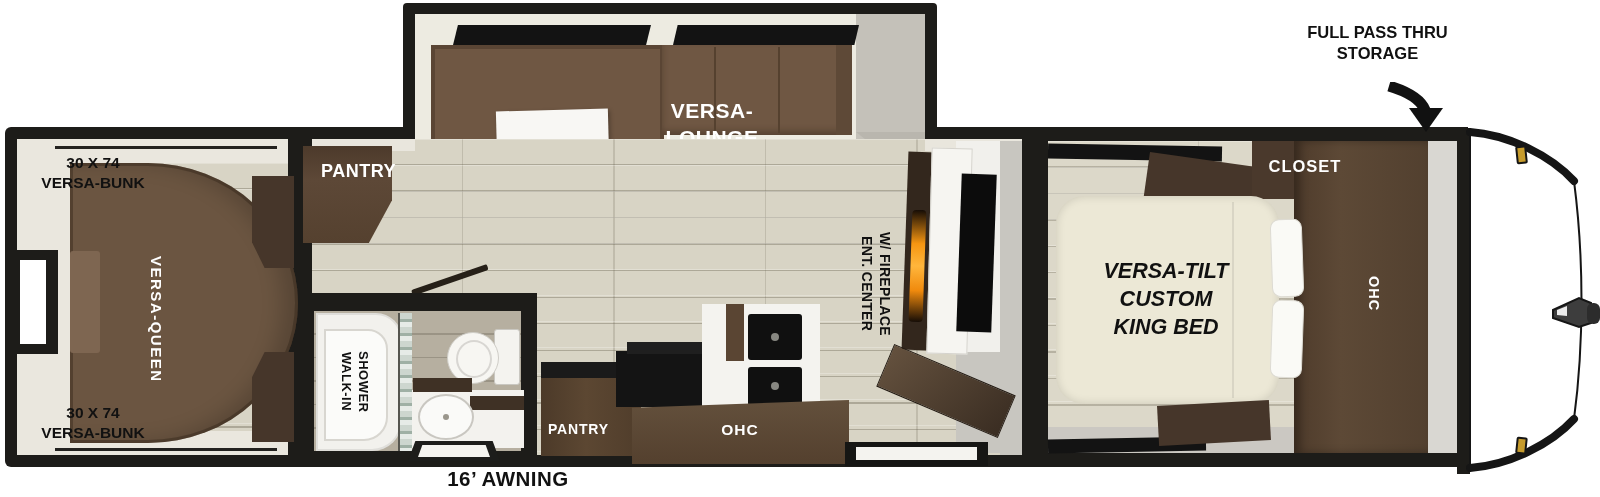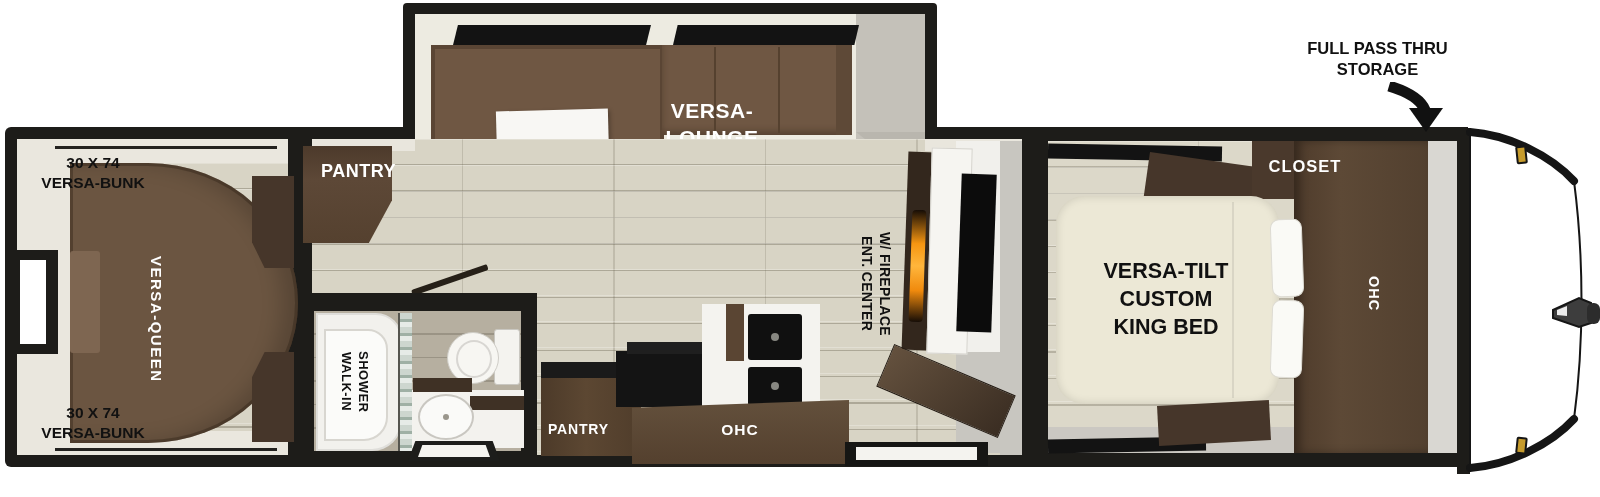--- a/index.html
+++ b/index.html
@@ -143,21 +143,21 @@
   <div class="abs" style="left:1048px;top:438px;width:158px;height:14px;background:#131313;transform:rotate(-1deg);"></div>
   <div class="abs cab" style="left:1150px;top:152px;width:118px;height:48px;transform:rotate(8deg);transform-origin:left top;"></div>
   <div class="abs" style="left:1252px;top:141px;width:60px;height:58px;background:#4a392c;"></div>
   <div class="abs" style="left:1294px;top:141px;width:134px;height:312px;background:linear-gradient(90deg,#4e3b2b,#5d4936 35%,#52402f);box-shadow:inset 6px 0 8px rgba(0,0,0,.30);"></div>
   <div class="abs" style="left:1056px;top:196px;width:223px;height:208px;background:#ece8d6;border-radius:28px;box-shadow:inset 0 0 10px rgba(0,0,0,.15);">
     <div class="abs" style="left:176px;top:6px;width:2px;height:196px;background:rgba(0,0,0,.08);"></div>
   </div>
   <div class="abs" style="left:1271px;top:219px;width:30px;height:76px;background:#fafaf6;border:1px solid #dddbd3;border-radius:9px;transform:rotate(-2deg);"></div>
   <div class="abs" style="left:1271px;top:300px;width:30px;height:76px;background:#fafaf6;border:1px solid #dddbd3;border-radius:9px;transform:rotate(2deg);"></div>
   <div class="abs cab" style="left:1158px;top:403px;width:112px;height:40px;transform:rotate(-3deg);"></div>
-  <div class="abs lbl ctr" style="left:1076px;top:258px;width:180px;font-size:21.5px;line-height:1.3;">VERSA-TILT
+  <div class="abs lbl ctr" style="left:1076px;top:258px;width:180px;font-size:21.5px;line-height:1.3;font-style:italic;">VERSA-TILT
 CUSTOM
 KING BED</div>
   <div class="abs lbl-w ctr" style="left:1262px;top:156px;width:86px;font-size:16.5px;letter-spacing:1px;">CLOSET</div>
   <div class="abs lbl-w vtext" style="left:1364px;top:276px;height:70px;font-size:14.5px;letter-spacing:1px;">OHC</div>
 
   <div class="abs" style="left:1428px;top:141px;width:30px;height:312px;background:#d9d7d2;"></div>
 
   <svg class="abs" style="left:1455px;top:118px;" width="145" height="366" viewBox="0 0 145 366">
     <rect x="2" y="10" width="13" height="346" fill="#1d1c19"></rect>
     <path d="M 15,14 C 55,17 96,38 119,63 C 129,140 129,226 119,301 C 96,326 55,347 15,350 Z" fill="#ffffff" stroke="#151515" stroke-width="2"></path>
@@ -165,21 +165,22 @@
     <path d="M 15,350 C 55,347 96,326 119,301" fill="none" stroke="#151515" stroke-width="8" stroke-linecap="round"></path>
     <rect x="62" y="29" width="9" height="16" rx="1" fill="#c69b2c" stroke="#151515" stroke-width="2" transform="rotate(-6 66 37)"></rect>
     <rect x="62" y="320" width="9" height="15" rx="1" fill="#c69b2c" stroke="#151515" stroke-width="2" transform="rotate(6 66 327)"></rect>
     <g transform="translate(98,168)">
       <path d="M 0,24 L 26,12 L 38,17 L 38,37 L 26,41 L 0,32 Z" fill="#3d3d3d" stroke="#161616" stroke-width="2"></path>
       <rect x="34" y="17" width="13" height="21" rx="6" fill="#2c2c2c"></rect>
       <path d="M 4,24 L 14,20 L 14,30 L 4,29 Z" fill="#ffffff" opacity="0.9"></path>
     </g>
   </svg>
 
-  <div class="abs lbl ctr" style="left:1290px;top:38px;width:175px;font-size:16.5px;line-height:1.3;">FULL PASS THRU
+  <div class="abs lbl ctr" style="left:1290px;top:22px;width:175px;font-size:16.5px;line-height:1.3;">FULL PASS THRU
 STORAGE</div>
   <svg class="abs" style="left:1383px;top:82px;" width="62" height="54" viewBox="0 0 62 54">
     <path d="M 6,4 C 26,10 38,18 42,28" fill="none" stroke="#111111" stroke-width="11"></path>
     <polygon points="26,26 60,26 43,50" fill="#111111"></polygon>
   </svg>
 
+  <div class="abs lbl ctr" style="left:408px;top:466px;width:200px;font-size:20.5px;letter-spacing:.5px;">16’ AWNING</div>
 
 </div>
 
 </body></html>

